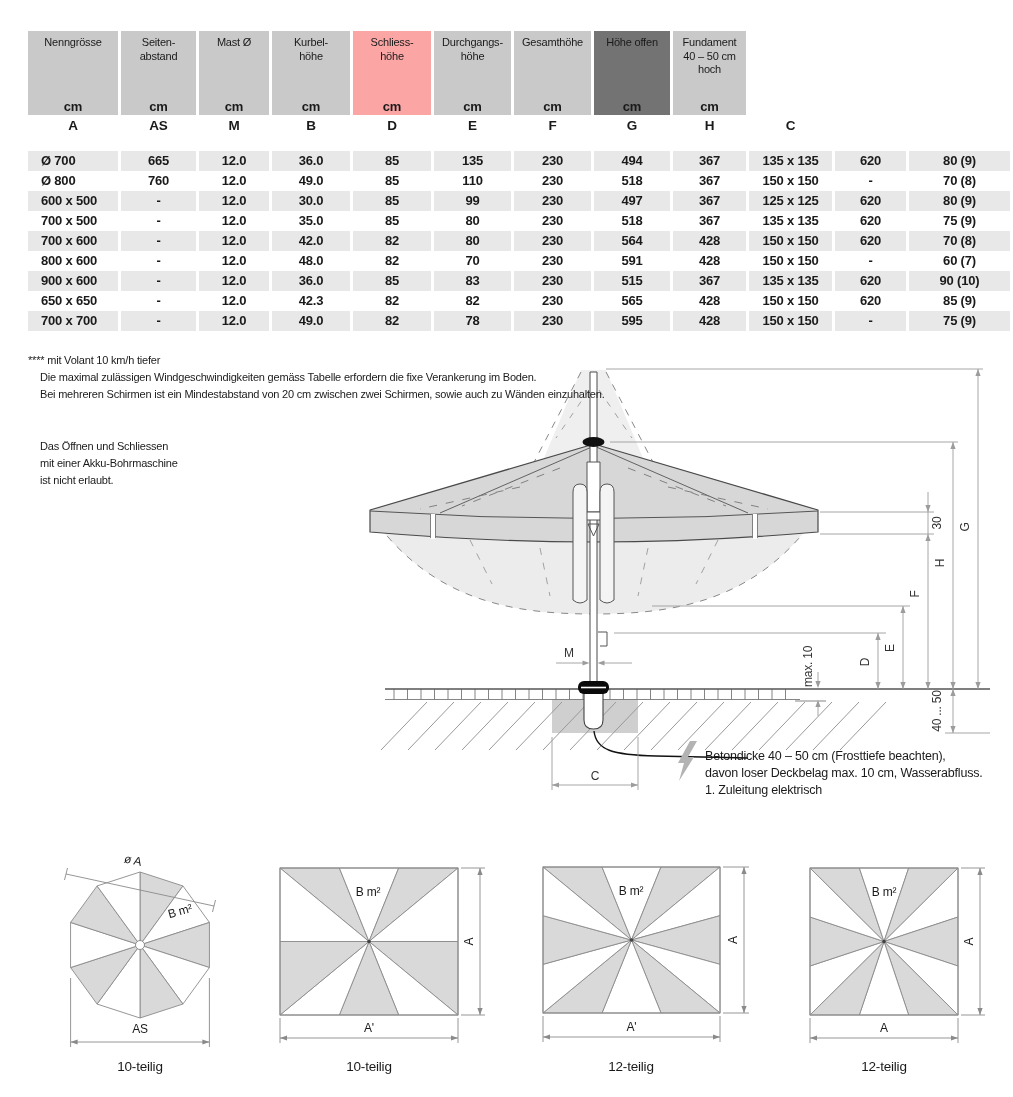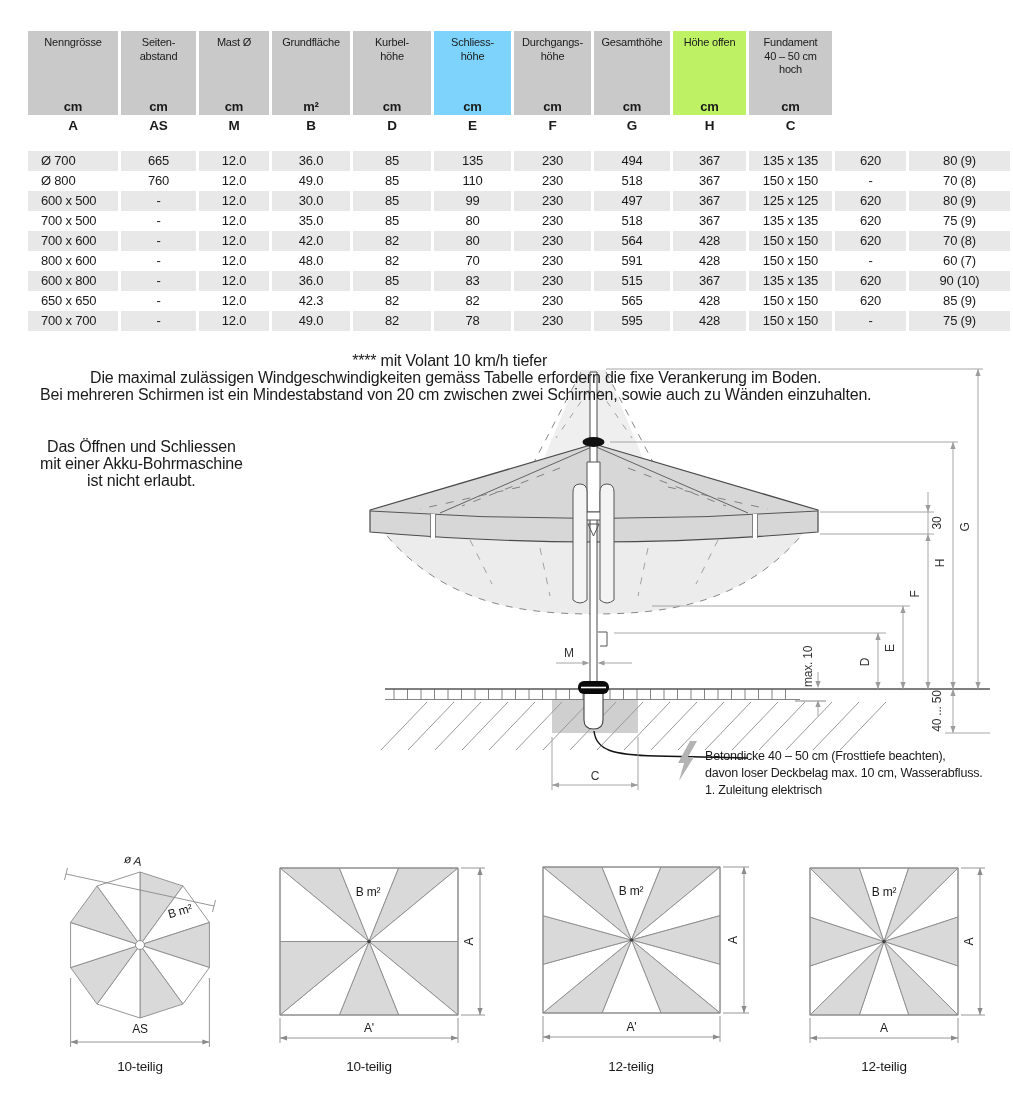--- a/index.html
+++ b/index.html
@@ -14,21 +14,21 @@
   .hline{display:block;}
   .hline.strong{font-weight:bold;font-size:12px;}
   .hunit{position:absolute;bottom:2px;left:0;right:0;text-align:center;font-weight:bold;font-size:13px;}
   .hunit.stars{font-weight:normal;font-size:11px;letter-spacing:1px;}
   .lcell{height:22px;line-height:22px;text-align:center;font-weight:bold;font-size:13.5px;}
   #data-grid{margin-top:14px;row-gap:0;}
   .dcell{height:20px;line-height:20px;font-size:13px;text-align:center;white-space:nowrap;}
   .dcell.shade{background:#e8e8e8;}
   .dcell.first{text-align:left;padding-left:13px;}
   
-  .notes{position:absolute;font-size:16px;line-height:17px;text-align:center;}
+  .notes{position:absolute;font-size:11px;line-height:17px;}
   #notes-1{left:28px;top:352px;}
   #notes-1 .nline{padding-left:12px;}
   #notes-1 .nline:first-child{padding-left:0;}
   #notes-2{left:40px;top:438px;}
   
   svg{position:absolute;left:0;display:block;}
   #diagram-svg{top:360px;}
   #shapes-svg{top:830px;}
   text{font-family:"Liberation Sans","DejaVu Sans",sans-serif;fill:#1a1a1a;}
   .dim-label{font-size:12px;fill:#333;}
@@ -50,43 +50,39 @@
         <div class="hcell" style="background: rgb(201, 201, 201);">
           <span class="hline">Seiten-</span>
           <span class="hline">abstand</span>
           <div class="hunit">cm</div>
         </div>
         <div class="hcell" style="background: rgb(201, 201, 201);">
           <span class="hline">Mast Ø</span>
           <div class="hunit">cm</div>
         </div>
         <div class="hcell" style="background: rgb(201, 201, 201);">
-          <span class="hline">Grundfläche</span>
-          <div class="hunit">m²</div>
-        </div>
-        <div class="hcell" style="background: rgb(201, 201, 201);">
           <span class="hline">Kurbel-</span>
           <span class="hline">höhe</span>
           <div class="hunit">cm</div>
         </div>
-        <div class="hcell" style="background: #7dd3fc;">
+        <div class="hcell" style="background: #fca5a5;">
           <span class="hline">Schliess-</span>
           <span class="hline">höhe</span>
           <div class="hunit">cm</div>
         </div>
         <div class="hcell" style="background: rgb(201, 201, 201);">
           <span class="hline">Durchgangs-</span>
           <span class="hline">höhe</span>
           <div class="hunit">cm</div>
         </div>
         <div class="hcell" style="background: rgb(201, 201, 201);">
           <span class="hline">Gesamthöhe</span>
           <div class="hunit">cm</div>
         </div>
-        <div class="hcell" style="background: #bef264;">
+        <div class="hcell" style="background: #737373;">
           <span class="hline">Höhe offen</span>
           <div class="hunit">cm</div>
         </div>
         <div class="hcell" style="background: rgb(201, 201, 201);">
           <span class="hline">Fundament</span>
           <span class="hline">40 – 50 cm</span>
           <span class="hline">hoch</span>
           <div class="hunit">cm</div>
         </div>
       </div>
@@ -97,21 +93,21 @@
         <div class="lcell">B</div>
         <div class="lcell">D</div>
         <div class="lcell">E</div>
         <div class="lcell">F</div>
         <div class="lcell">G</div>
         <div class="lcell">H</div>
         <div class="lcell">C</div>
         <div class="lcell"></div>
         <div class="lcell"></div>
       </div>
-    <div class="tgrid" id="data-grid" style="grid-template-columns: 90px 75px 70px 78px 78px 77px 77px 76px 73px 83px 71px 101px;">
+    <div class="tgrid" id="data-grid" style="grid-template-columns: 90px 75px 70px 78px 78px 77px 77px 76px 73px 83px 71px 101px; font-weight: bold;">
         <div class="dcell shade first" style="background: rgb(232, 232, 232);">Ø 700</div>
         <div class="dcell shade" style="background: rgb(232, 232, 232);">665</div>
         <div class="dcell shade" style="background: rgb(232, 232, 232);">12.0</div>
         <div class="dcell shade" style="background: rgb(232, 232, 232);">36.0</div>
         <div class="dcell shade" style="background: rgb(232, 232, 232);">85</div>
         <div class="dcell shade" style="background: rgb(232, 232, 232);">135</div>
         <div class="dcell shade" style="background: rgb(232, 232, 232);">230</div>
         <div class="dcell shade" style="background: rgb(232, 232, 232);">494</div>
         <div class="dcell shade" style="background: rgb(232, 232, 232);">367</div>
         <div class="dcell shade" style="background: rgb(232, 232, 232);">135 x 135</div>
@@ -170,21 +166,21 @@
         <div class="dcell">12.0</div>
         <div class="dcell">48.0</div>
         <div class="dcell">82</div>
         <div class="dcell">70</div>
         <div class="dcell">230</div>
         <div class="dcell">591</div>
         <div class="dcell">428</div>
         <div class="dcell">150 x 150</div>
         <div class="dcell">-</div>
         <div class="dcell">60 (7)</div>
-        <div class="dcell shade first" style="background: rgb(232, 232, 232);">600 x 800</div>
+        <div class="dcell shade first" style="background: rgb(232, 232, 232);">900 x 600</div>
         <div class="dcell shade" style="background: rgb(232, 232, 232);">-</div>
         <div class="dcell shade" style="background: rgb(232, 232, 232);">12.0</div>
         <div class="dcell shade" style="background: rgb(232, 232, 232);">36.0</div>
         <div class="dcell shade" style="background: rgb(232, 232, 232);">85</div>
         <div class="dcell shade" style="background: rgb(232, 232, 232);">83</div>
         <div class="dcell shade" style="background: rgb(232, 232, 232);">230</div>
         <div class="dcell shade" style="background: rgb(232, 232, 232);">515</div>
         <div class="dcell shade" style="background: rgb(232, 232, 232);">367</div>
         <div class="dcell shade" style="background: rgb(232, 232, 232);">135 x 135</div>
         <div class="dcell shade" style="background: rgb(232, 232, 232);">620</div>

